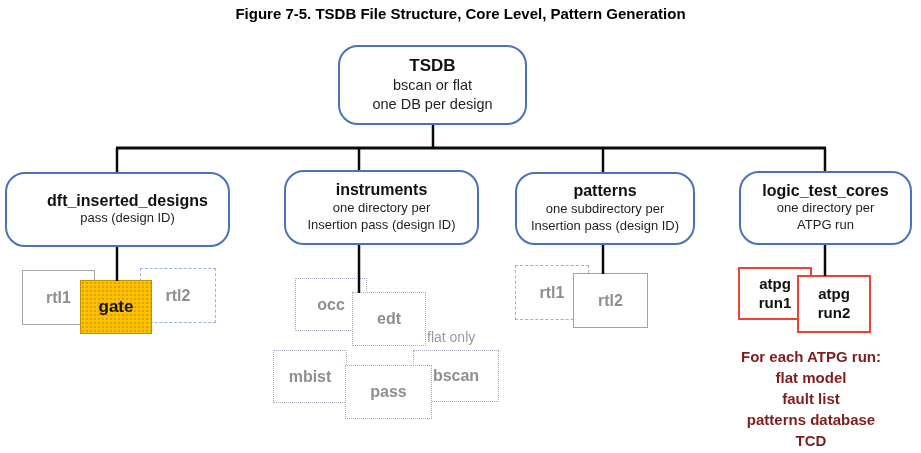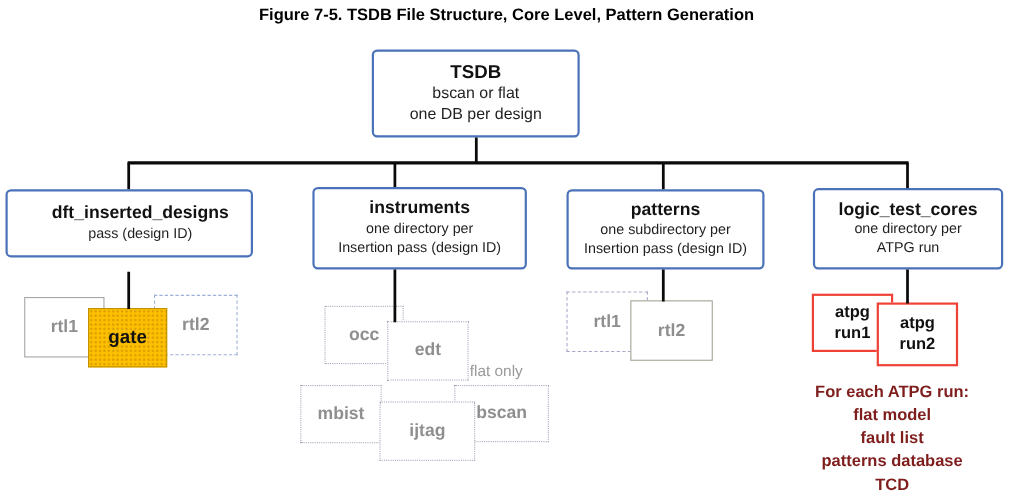--- a/index.html
+++ b/index.html
@@ -6,21 +6,21 @@
   .stage{
     position:relative;width:921px;height:453px;background:#ffffff;overflow:hidden;
     font-family:"Liberation Sans",sans-serif;
   }
   .figure-title{
     position:absolute;left:0;top:5px;width:921px;text-align:center;
     font-size:15px;font-weight:bold;color:#000000;letter-spacing:0;
   }
   
   .node{
-    position:absolute;background:#ffffff;border:2px solid #4a72b8;border-radius:5px;
+    position:absolute;background:#ffffff;border:2px solid #4a72b8;border-radius:20px;
     display:flex;flex-direction:column;align-items:center;justify-content:center;
     text-align:center;z-index:3;box-sizing:border-box;
   }
   .node .nt{font-weight:bold;color:#111111;font-size:16px;line-height:1.15;}
   .node .nd{color:#1f1f1f;font-size:13px;line-height:1.3;}
   .root .nt{font-size:17px;}
   .root .nd{font-size:14.5px;}
   
   .leaf{
     position:absolute;background:#ffffff;box-sizing:border-box;
@@ -56,21 +56,21 @@
 <div class="stage">
 
   <div class="figure-title">Figure 7-5. TSDB File Structure, Core Level, Pattern Generation</div>
 
   <div class="node root" style="left:338px;top:45px;width:189px;height:80px;">
     <div class="nt">TSDB</div>
     <div class="nd">bscan or flat</div>
     <div class="nd">one DB per design</div>
   </div>
 
-  <div class="node" style="left:5px;top:172px;width:225px;height:62px;padding-left:20px;">
+  <div class="node" style="left:5px;top:172px;width:225px;height:75px;padding-left:20px;">
     <div class="nt">dft_inserted_designs</div>
     <div class="nd">pass (design ID)</div>
   </div>
 
   <div class="node" style="left:264px;top:170px;width:195px;height:75px;margin-left:20px;">
     <div class="nt">instruments</div>
     <div class="nd">one directory per</div>
     <div class="nd">Insertion pass (design ID)</div>
   </div>
 
@@ -88,21 +88,21 @@
 
   <div class="leaf b-solid-gray z1" style="left:22px;top:270px;width:73px;height:55px;">rtl1</div>
   <div class="leaf b-dash-blue z1" style="left:140px;top:268px;width:76px;height:55px;">rtl2</div>
   <div class="leaf gate z2" style="left:80px;top:280px;width:72px;height:54px;">gate</div>
 
   <div class="leaf b-dot-gray z1" style="left:295px;top:278px;width:72px;height:53px;">occ</div>
   <div class="leaf b-dot-gray z2" style="left:352px;top:292px;width:74px;height:54px;">edt</div>
   <div class="flat-only" style="left:427px;top:329px;">flat only</div>
   <div class="leaf b-dot-gray z1" style="left:273px;top:350px;width:74px;height:53px;">mbist</div>
   <div class="leaf b-dot-gray z1" style="left:413px;top:350px;width:86px;height:52px;">bscan</div>
-  <div class="leaf b-dot-gray z2" style="left:345px;top:365px;width:87px;height:54px;">ijtag</div>
+  <div class="leaf b-dot-gray z2" style="left:345px;top:365px;width:87px;height:54px;">pass</div>
 
   <div class="leaf b-dash-gray z1" style="left:515px;top:265px;width:74px;height:55px;">rtl1</div>
   <div class="leaf b-solid-tan z2" style="left:573px;top:273px;width:75px;height:55px;">rtl2</div>
 
   <div class="leaf b-red two-line z1" style="left:738px;top:267px;width:74px;height:53px;">atpg
 run1</div>
   <div class="leaf b-red two-line z2" style="left:797px;top:275px;width:74px;height:58px;">atpg
 run2</div>
 
   <div class="note">

